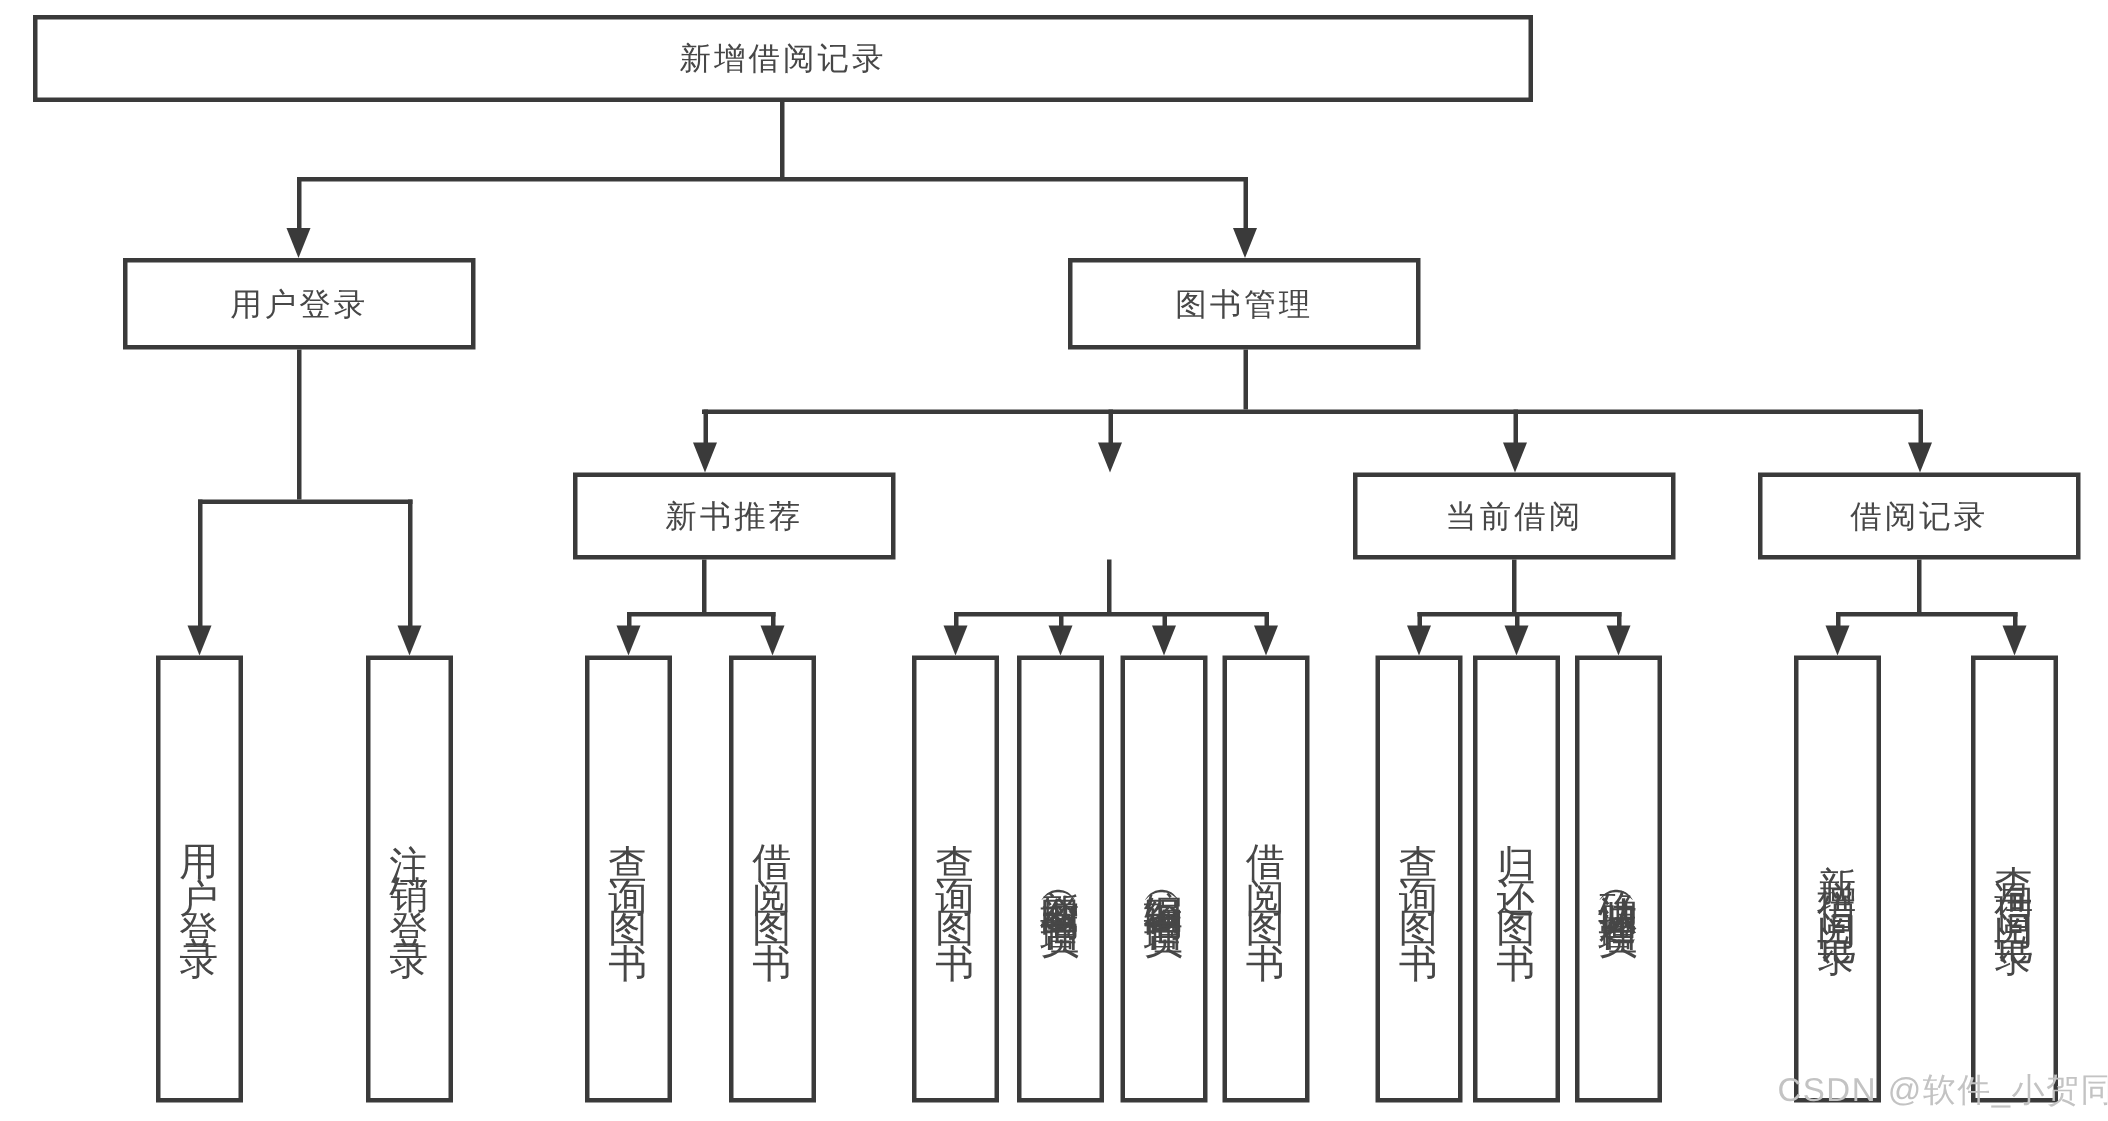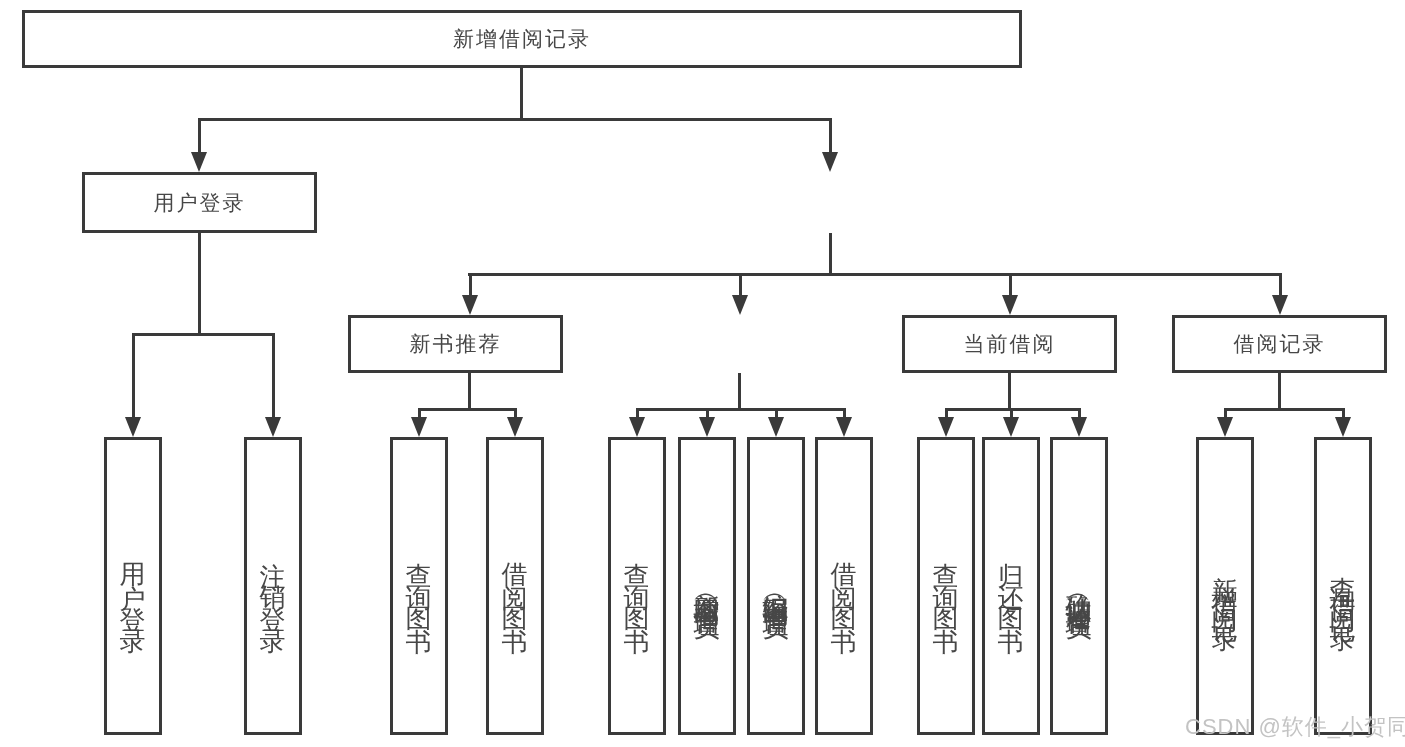--- a/index.html
+++ b/index.html
@@ -64,22 +64,25 @@
 
 <div class="canvas">
 
   <div class="box h" style="left:22px;top:10px;width:1000px;height:58px">
     <span>新增借阅记录</span>
   </div>
 
   <div class="box h l2" style="left:82px">
     <span>用户登录</span>
   </div>
+  <div class="box h l2" style="left:712px">
+    <span>图书管理</span>
+  </div>
 
-  <div class="box h l3" style="left:348px">
+  <div class="box h l3" style="left:382px">
     <span>新书推荐</span>
   </div>
   <div class="box h l3" style="left:902px">
     <span>当前借阅</span>
   </div>
   <div class="box h l3" style="left:1172px">
     <span>借阅记录</span>
   </div>
 
   <div class="box leaf" style="left:104px">

